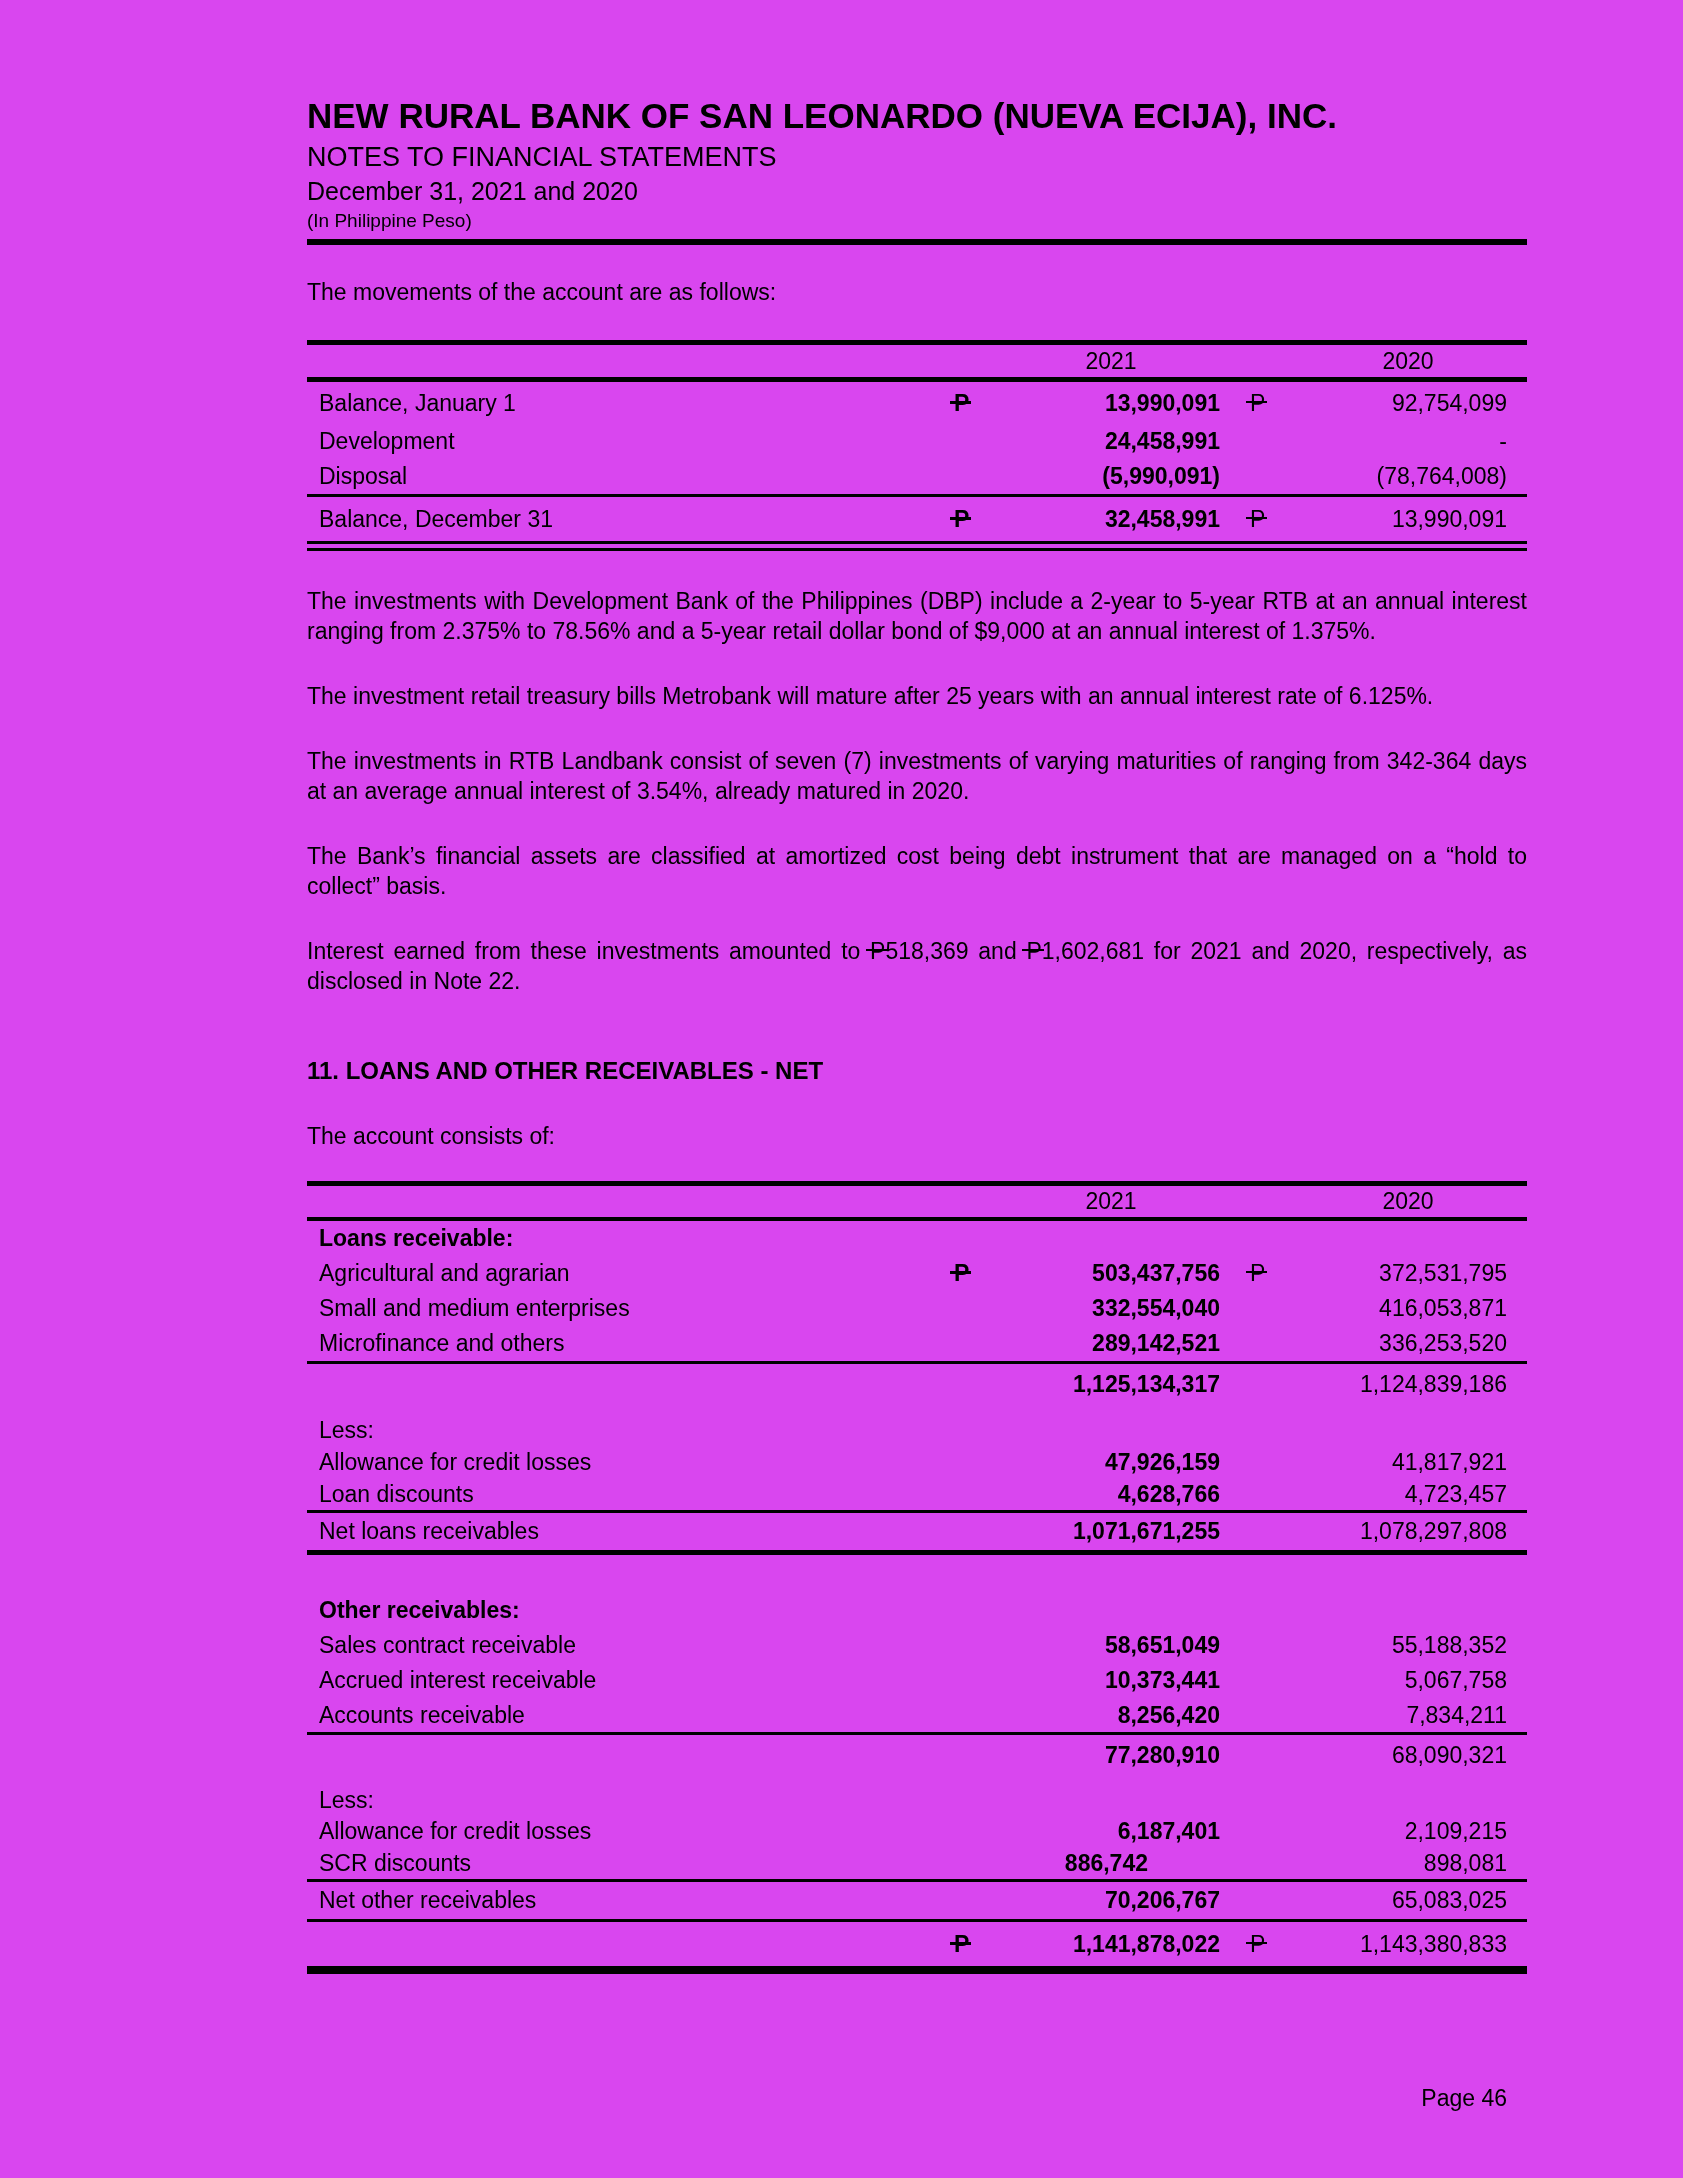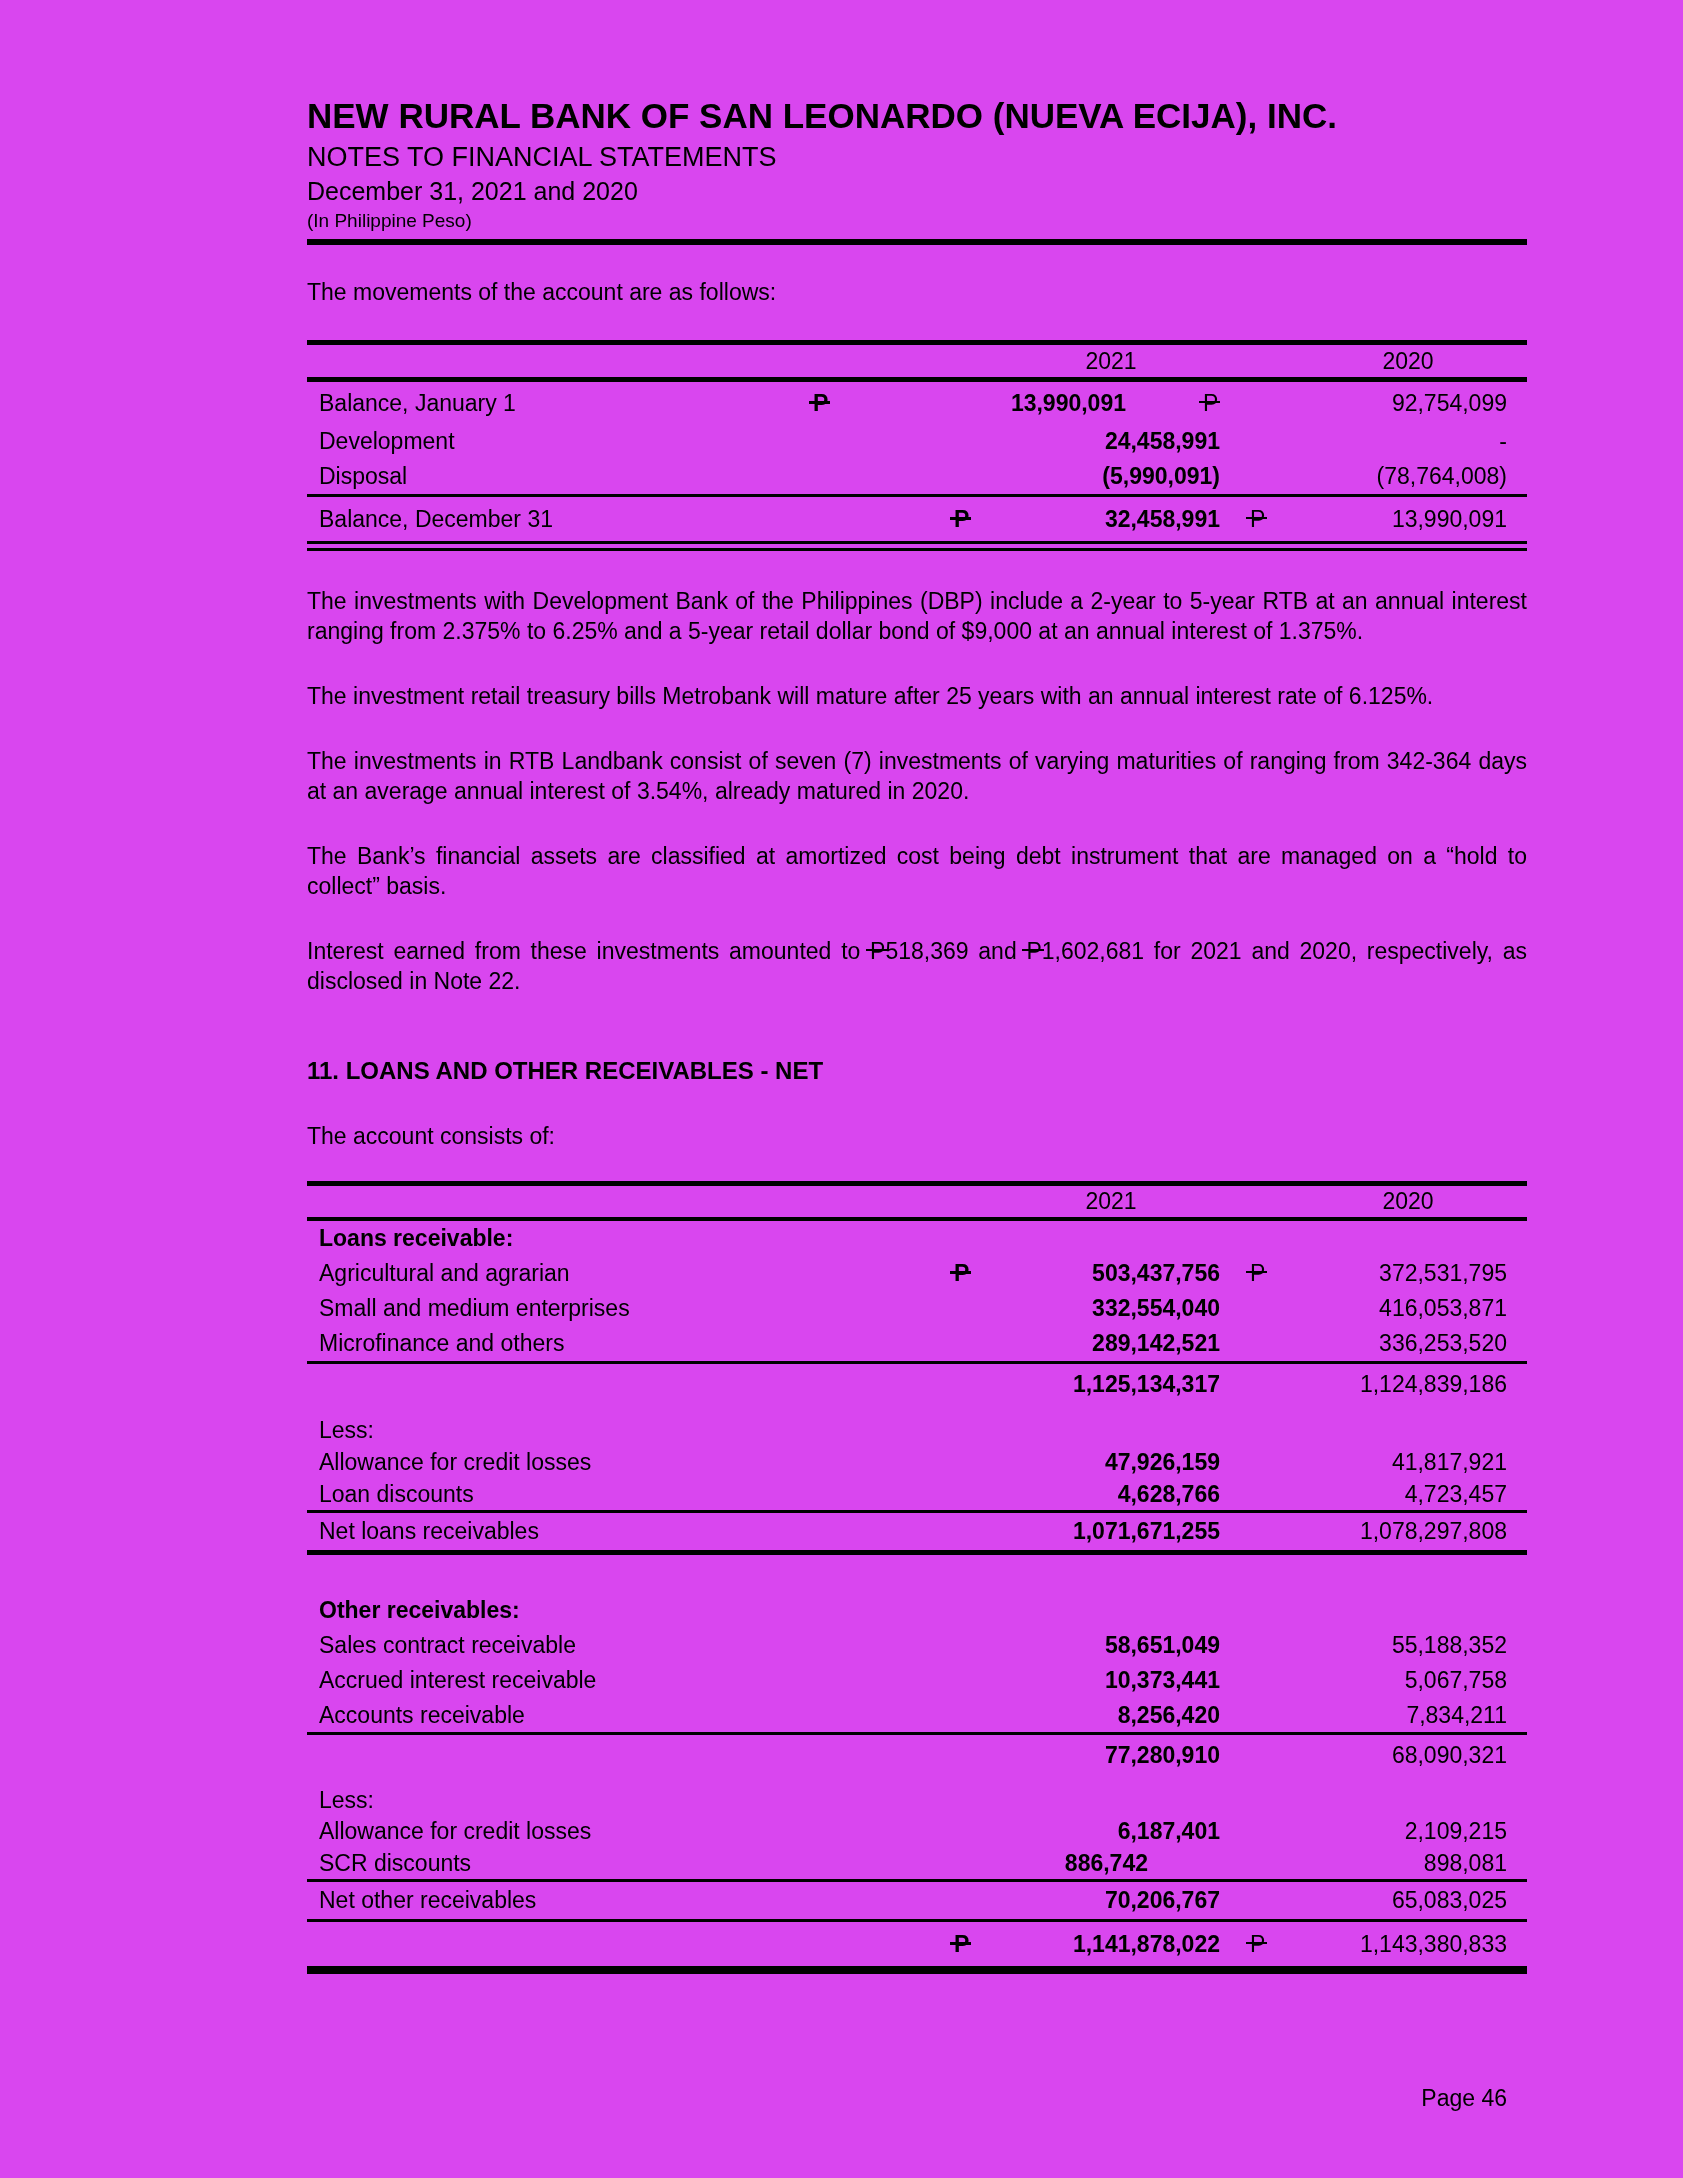--- a/index.html
+++ b/index.html
@@ -52,21 +52,21 @@
   .c-v2021 { text-align: right; padding-right: 10px; white-space: nowrap; }
   .c-v2020 { text-align: right; padding-right: 20px; white-space: nowrap; }
   .th-2021 { text-align: center; font-weight: 400; padding-right: 0; }
   .th-2020 { text-align: center; padding-right: 0; }
 
   .bold { font-weight: 700; }
 
   .b3 { border-bottom: 3px solid #000; }
   .b5 { border-bottom: 5px solid #000; }
 
-  .h-first { height: 42px; gap: 47px; }      
+  .h-first { height: 42px; }      
   .h-sub   { height: 40px; }      
   .h-net   { height: 37px; }
   .h-total { height: 44px; }
   .h-dec   { height: 44px; }
   .sp10 { height: 10px; }
   .sp38 { height: 38px; }
 
   
   .peso { position: relative; display: inline-block; line-height: 1; }
   .peso::after {
@@ -133,21 +133,21 @@
       </div>
       <div class="trow h-dec">
         <div class="c-label">Balance, December 31</div>
         <div class="c-p"><span class="peso bold">P</span></div>
         <div class="c-v2021 bold">32,458,991</div>
         <div class="c-p2"><span class="peso">P</span></div>
         <div class="c-v2020">13,990,091</div>
       </div>
     </div>
 
-    <p class="para">The investments with Development Bank of the Philippines (DBP) include a 2-year to 5-year RTB at an annual interest ranging from 2.375% to 6.25% and a 5-year retail dollar bond of $9,000 at an annual interest of 1.375%.</p>
+    <p class="para">The investments with Development Bank of the Philippines (DBP) include a 2-year to 5-year RTB at an annual interest ranging from 2.375% to 78.56% and a 5-year retail dollar bond of $9,000 at an annual interest of 1.375%.</p>
     <p class="para">The investment retail treasury bills Metrobank will mature after 25 years with an annual interest rate of 6.125%.</p>
     <p class="para">The investments in RTB Landbank consist of seven (7) investments of varying maturities of ranging from 342-364 days at an average annual interest of 3.54%, already matured in 2020.</p>
     <p class="para">The Bank’s financial assets are classified at amortized cost being debt instrument that are managed on a “hold to collect” basis.</p>
     <p class="para"><span>Interest earned from these investments amounted to </span><span class="peso">P</span><span>518,369 and </span><span class="peso">P</span><span>1,602,681 for 2021 and 2020, respectively, as disclosed in Note 22.</span></p>
 
     <h2 class="section-heading">11. LOANS AND OTHER RECEIVABLES - NET</h2>
     <p class="lead">The account consists of:</p>
 
     <div class="fin-table t2">
       <div class="trow thead2">

